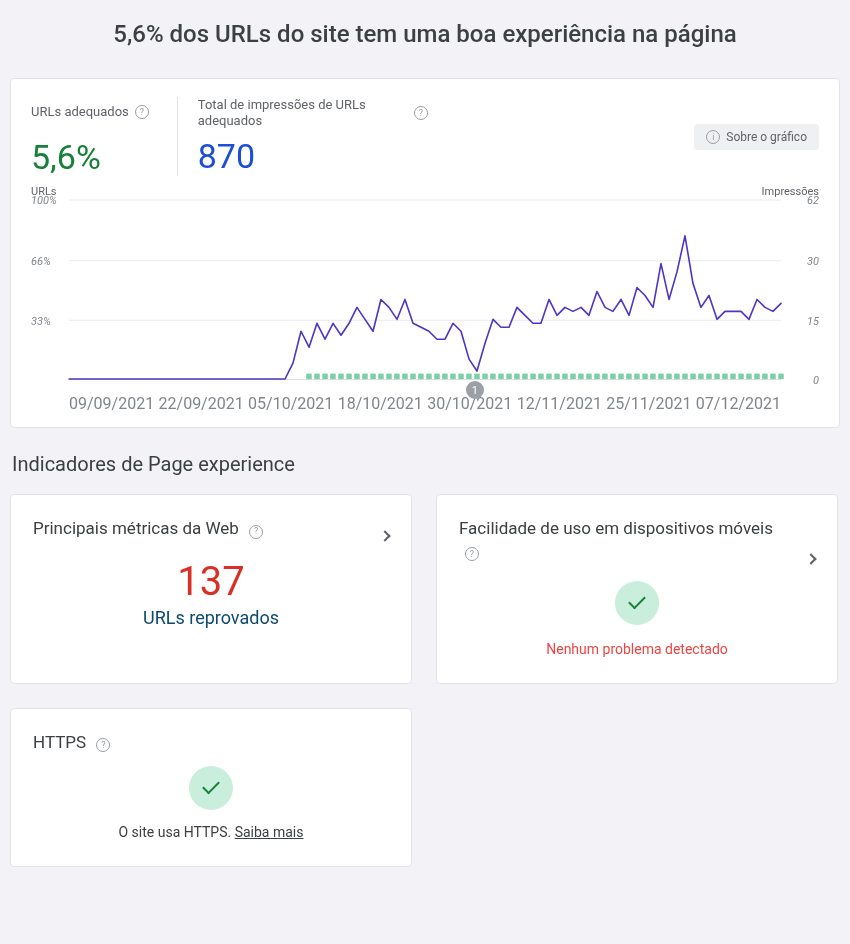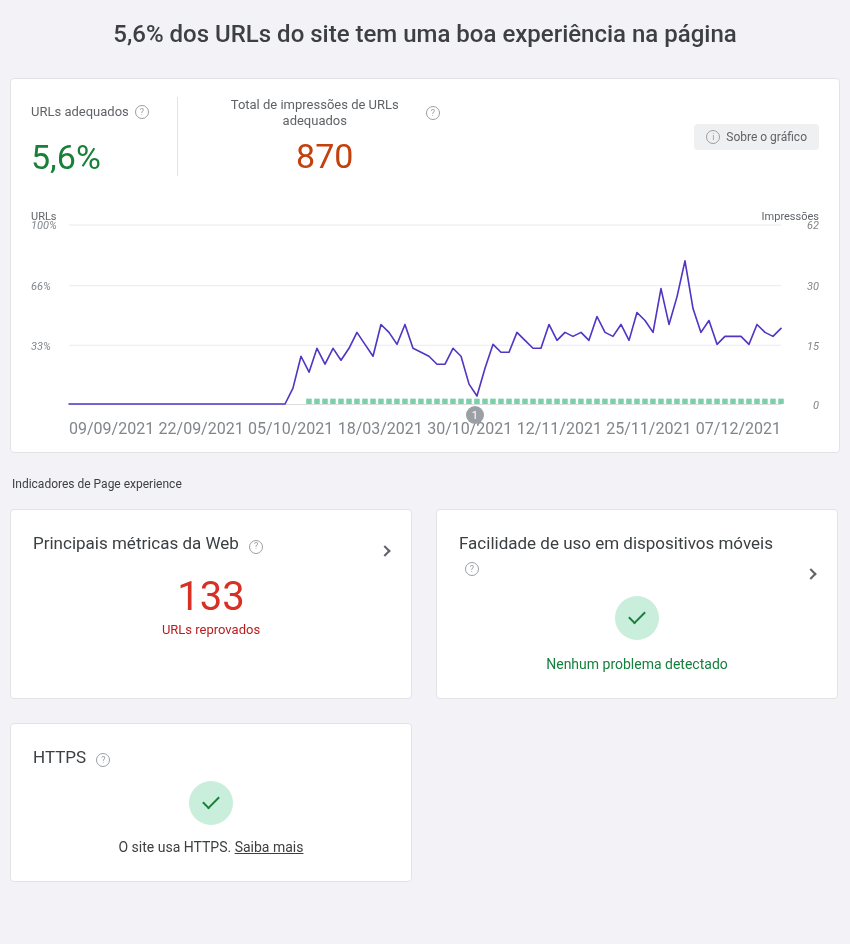--- a/index.html
+++ b/index.html
@@ -20,80 +20,80 @@
     margin:10px 0 30px 0;
   }
   .card {
     background:#fff;
     border:1px solid #e3e3e7;
     border-radius:4px;
   }
   .stats-card { padding:18px 20px 14px 20px; }
   .stats-row { display:flex; align-items:flex-start; }
   .stat-block { padding-right:28px; }
-  .stat-block.sep { border-left:1px solid #e3e3e7; padding-left:32px;text-align:center; }
+  .stat-block.sep { border-left:1px solid #e3e3e7; padding-left:20px; }
   .stat-label-row { display:flex; align-items:center; gap:6px; min-height:30px;}
   .stat-label { font-size:13px; color:#5f6368; max-width:210px; line-height:1.25;}
   .stat-val-green { font-size:34px; font-weight:400; color:#188038; margin-top:10px;}
-  .stat-val-purple { font-size:34px; font-weight:400; color:#c2410c; margin-top:6px;}
+  .stat-val-purple { font-size:34px; font-weight:400; color:#1d4ed8; margin-top:6px;}
   .spacer { flex:1; }
   .about-btn {
     background:#eef0f2;
     border-radius:4px;
     padding:6px 12px;
     font-size:12px;
     color:#5f6368;
     display:inline-flex;
     align-items:center;
     gap:6px;
     cursor:pointer;
     align-self:center;
   }
   .help-ic {
     width:14px; height:14px; border:1.4px solid #9aa0a6; border-radius:50%;
     display:inline-flex; align-items:center; justify-content:center;
     font-size:9px; color:#9aa0a6; line-height:1;
   }
-  .chart-wrap { margin-top:33px; position:relative; }
+  .chart-wrap { margin-top:8px; position:relative; }
   .axis-titles { display:flex; justify-content:space-between; font-size:11px; color:#5f6368; padding:0 0 2px 0;}
   .chart-area { position:relative; height:180px; display:flex; }
   .yaxis-left { width:38px; position:relative; }
   .yaxis-right { width:38px; position:relative; text-align:right;}
   .ytick { position:absolute; font-size:11px; color:#80868b; transform:translateY(-50%);font-style:italic; }
   .plot { flex:1; position:relative; border-bottom:1px solid #dadce0;}
   .plot svg { position:absolute; inset:0; width:100%; height:100%; overflow:visible;}
   .grid-line { stroke:#e8eaed; stroke-width:1; }
   .line-path { stroke:#5235c2; stroke-width:1.6; fill:none; stroke-linejoin:round; stroke-linecap:round;}
   .bar { fill:#7ad1a8; }
   .event-marker {
     position:absolute; width:18px; height:18px; background:#9aa0a6; color:#fff;
     border-radius:50%; font-size:11px; display:flex; align-items:center; justify-content:center;
     transform:translate(-50%, 2px);
   }
   .xaxis { display:flex; padding:14px 38px 0 38px; font-size:16px; color:#80868b;}
   .xtick { flex:1; text-align:left;}
   .xtick:last-child { text-align:right; flex:0.6;}
-  .section-title { font-size:12px; color:#3c4043; margin:24px 0 18px 2px; font-weight:400;}
+  .section-title { font-size:20px; color:#3c4043; margin:24px 0 18px 2px; font-weight:400;}
   .cards-grid { display:flex; gap:24px; flex-wrap:wrap; }
   .ind-card { width:402px; padding:22px 22px 26px 22px; position:relative; }
   .ind-head { display:flex; align-items:flex-end; }
   .ind-title { font-size:17px; color:#3c4043; font-weight:400; line-height:1.35; flex:1;}
   .chev { width:8px; height:8px; border-right:2px solid #5f6368; border-top:2px solid #5f6368; transform:rotate(45deg); margin-top:6px; margin-left:10px;}
   .ind-body { text-align:center; margin-top:18px; }
   .big-red { font-size:40px; color:#d93025; font-weight:400;}
-  .sub-label { font-size:13px; color:#b91c1c; margin-top:2px;}
+  .sub-label { font-size:18px; color:#0c4a6e; margin-top:2px;}
   .check-circle {
     width:44px; height:44px; border-radius:50%; background:#c9eedb;
     display:inline-flex; align-items:center; justify-content:center;
   }
   .check-mark {
     width:16px; height:9px; border-left:2.5px solid #188038; border-bottom:2.5px solid #188038;
     transform:rotate(-45deg); margin-top:-4px;
   }
-  .status-text { font-size:14px; color:#15803d; margin-top:16px;}
+  .status-text { font-size:14px; color:#ef4444; margin-top:16px;}
   .https-text { font-size:14px; color:#3c4043; margin-top:14px;}
   .https-text .more { text-decoration:underline; cursor:pointer;}
   .https-card .ind-body { margin-top:12px;}
 </style>
 </head>
 <body>
 
 <div class="page">
   <div class="headline">5,6% dos URLs do site tem uma boa experiência na página</div>
 
@@ -208,21 +208,21 @@
           <span class="ytick" style="top:0%;   right:0">62</span>
           <span class="ytick" style="top:34%;  right:0">30</span>
           <span class="ytick" style="top:67%;  right:0">15</span>
           <span class="ytick" style="top:100%; right:0">0</span>
         </div>
       </div>
       <div class="xaxis">
         <span class="xtick">09/09/2021</span>
         <span class="xtick">22/09/2021</span>
         <span class="xtick">05/10/2021</span>
-        <span class="xtick">18/03/2021</span>
+        <span class="xtick">18/10/2021</span>
         <span class="xtick">30/10/2021</span>
         <span class="xtick">12/11/2021</span>
         <span class="xtick">25/11/2021</span>
         <span class="xtick">07/12/2021</span>
       </div>
     </div>
   </div>
 
   <div class="section-title">Indicadores de Page experience</div>
 
@@ -230,21 +230,21 @@
 
     <div class="card ind-card">
       <div class="ind-head">
         <div class="ind-title">
           <span>Principais métricas da Web</span>
           <span class="help-ic" style="margin-left:6px">?</span>
         </div>
         <div class="chev"></div>
       </div>
       <div class="ind-body">
-        <div class="big-red">133</div>
+        <div class="big-red">137</div>
         <div class="sub-label">URLs reprovados</div>
       </div>
     </div>
 
     <div class="card ind-card">
       <div class="ind-head">
         <div class="ind-title">
           <span>Facilidade de uso em dispositivos móveis</span>
           <span class="help-ic" style="margin-left:6px">?</span>
         </div>

